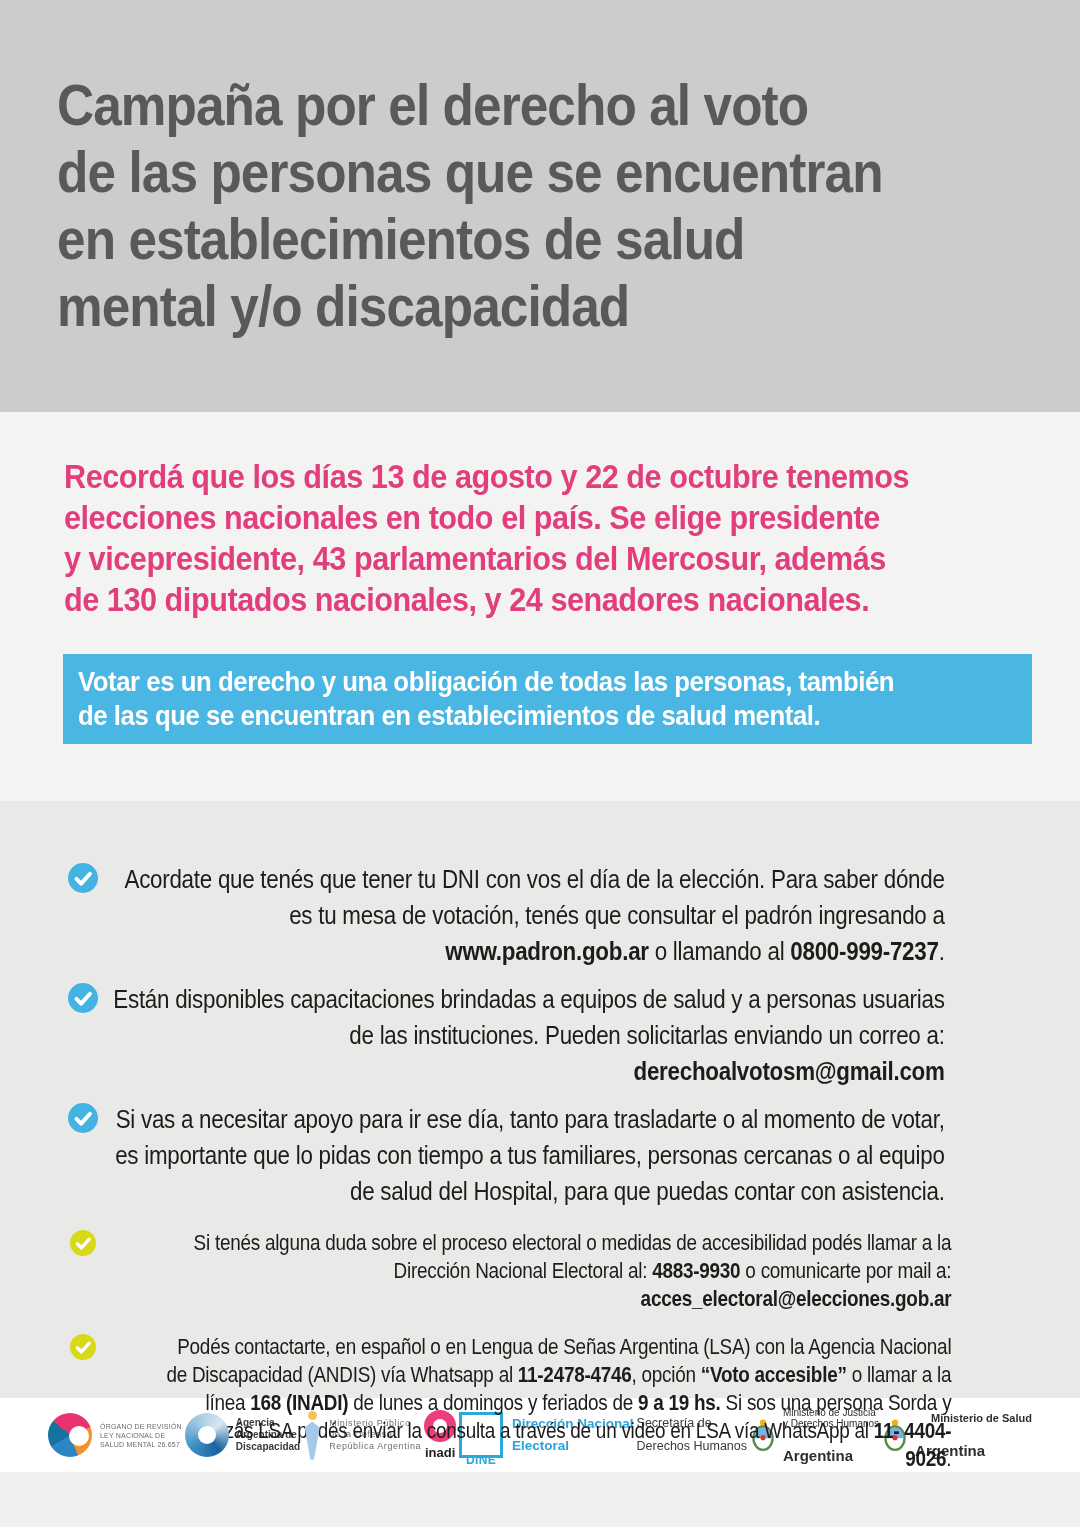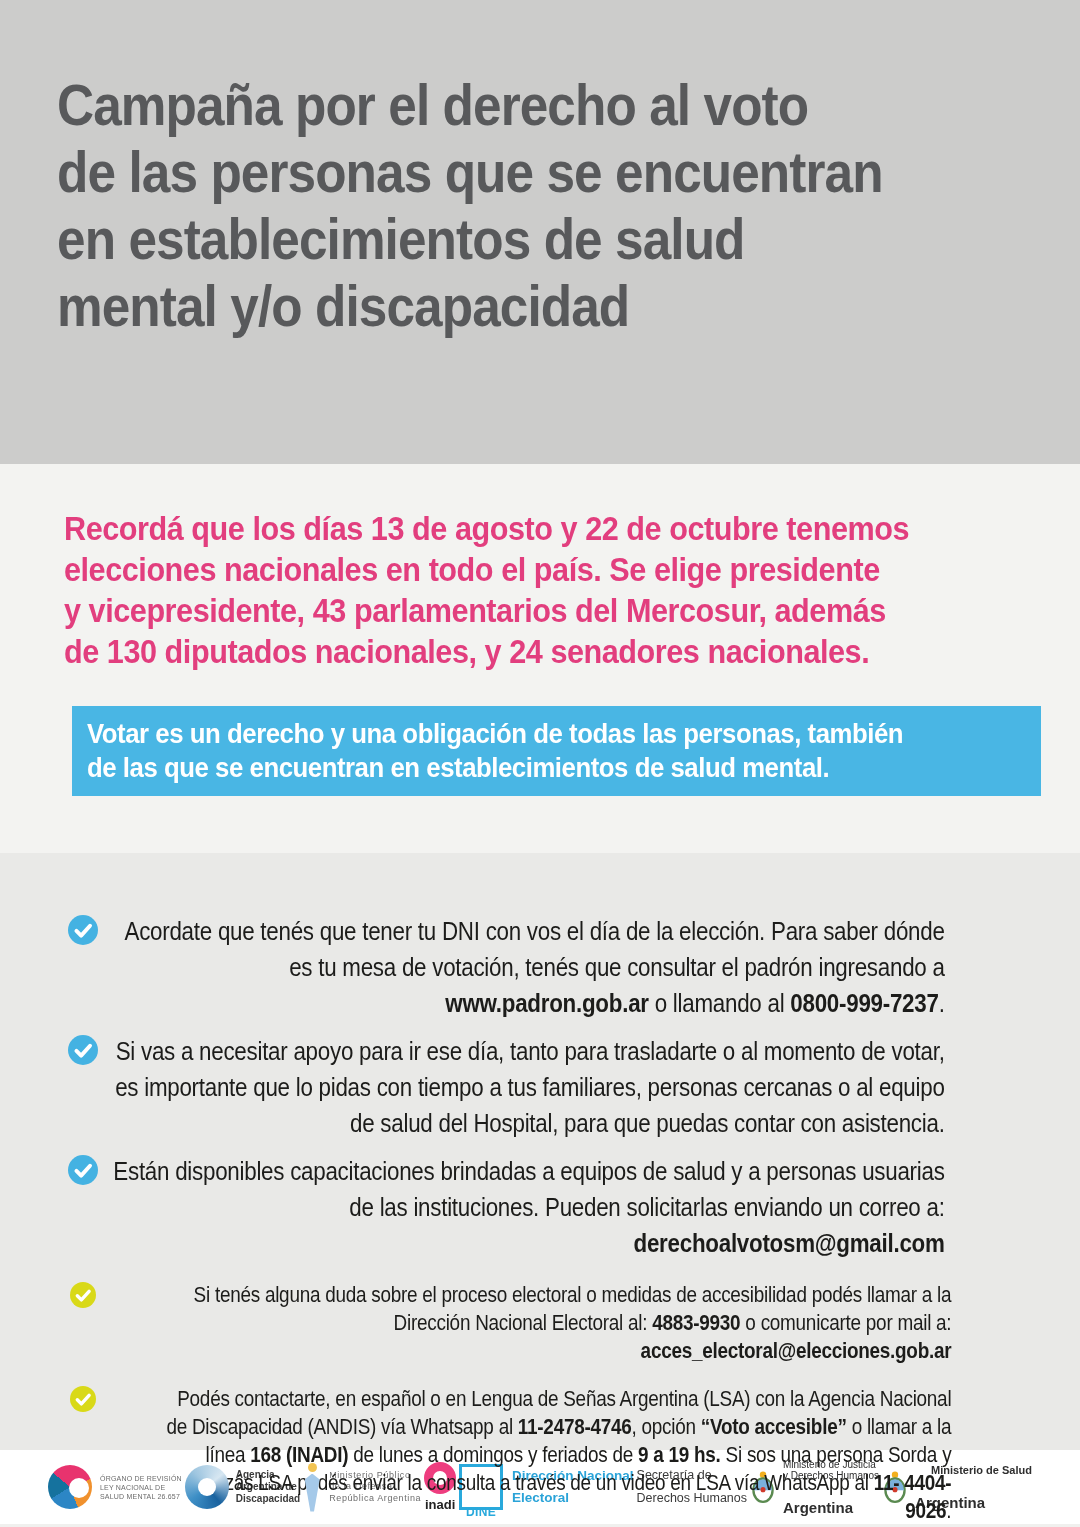--- a/index.html
+++ b/index.html
@@ -2,37 +2,37 @@
 <html><head>
 <meta charset="utf-8">
 <style>
   html,body{margin:0;padding:0;background:#fff;}
   .page{
     position:relative;width:1080px;height:1527px;overflow:hidden;
     font-family:"Liberation Sans","DejaVu Sans",sans-serif;
     -webkit-font-smoothing:antialiased;
   }
   
-  .header{height:464px;background:#cccccb;}
+  .header{height:412px;background:#cccccb;}
   .title{
     margin-left:57px;padding-top:72px;width:1120px;
     font-size:57px;font-weight:bold;line-height:67px;letter-spacing:-1px;
     color:#58595b;white-space:pre-line;
     transform:scaleX(0.90);transform-origin:left top;
   }
   
   .section2{position:relative;height:389px;background:#f3f3f1;}
   .intro{
     position:absolute;left:64px;top:44px;width:1160px;
     font-size:34px;font-weight:bold;line-height:41px;letter-spacing:-0.5px;
     color:#e23e7e;white-space:pre-line;
     transform:scaleX(0.90);transform-origin:left top;
   }
   .banner{
-    position:absolute;left:72px;top:242px;width:969px;height:90px;
+    position:absolute;left:63px;top:242px;width:969px;height:90px;
     background:#49b6e4;display:flex;align-items:center;
   }
   .banner-text{
     margin-left:15px;width:1040px;
     font-size:28px;font-weight:bold;line-height:34px;letter-spacing:-0.5px;
     color:#ffffff;white-space:pre-line;
     transform:scaleX(0.92);transform-origin:left center;
   }
   
   .section3{height:597px;background:#e9e9e7;padding-top:60px;box-sizing:border-box;text-align:right;}
@@ -123,29 +123,29 @@
         <path d="M9 17l5 5 9.5-10.5" stroke="#fff" stroke-width="4.2" fill="none" stroke-linecap="round" stroke-linejoin="round"></path>
       </svg>
       <div class="btxt"><span>Acordate que tenés que tener tu DNI con vos el día de la elección. Para saber dónde es tu mesa de votación, tenés que consultar el padrón ingresando a </span><b>www.padron.gob.ar</b><span> o llamando al </span><b>0800-999-7237</b><span>.</span></div>
     </div>
 
     <div class="bullet">
       <svg class="check" viewBox="0 0 32 32">
         <circle cx="16" cy="16" r="16" fill="#44b2e2"></circle>
         <path d="M9 17l5 5 9.5-10.5" stroke="#fff" stroke-width="4.2" fill="none" stroke-linecap="round" stroke-linejoin="round"></path>
       </svg>
+      <div class="btxt"><span>Están disponibles capacitaciones brindadas a equipos de salud y a personas usuarias de las instituciones. Pueden solicitarlas enviando un correo a: </span><b>derechoalvotosm@gmail.com</b></div>
+    </div>
+
+    <div class="bullet">
+      <svg class="check" viewBox="0 0 32 32">
+        <circle cx="16" cy="16" r="16" fill="#44b2e2"></circle>
+        <path d="M9 17l5 5 9.5-10.5" stroke="#fff" stroke-width="4.2" fill="none" stroke-linecap="round" stroke-linejoin="round"></path>
+      </svg>
       <div class="btxt"><span>Si vas a necesitar apoyo para ir ese día, tanto para trasladarte o al momento de votar, es importante que lo pidas con tiempo a tus familiares, personas cercanas o al equipo de salud del Hospital, para que puedas contar con asistencia.</span></div>
-    </div>
-
-    <div class="bullet">
-      <svg class="check" viewBox="0 0 32 32">
-        <circle cx="16" cy="16" r="16" fill="#44b2e2"></circle>
-        <path d="M9 17l5 5 9.5-10.5" stroke="#fff" stroke-width="4.2" fill="none" stroke-linecap="round" stroke-linejoin="round"></path>
-      </svg>
-      <div class="btxt"><span>Están disponibles capacitaciones brindadas a equipos de salud y a personas usuarias de las instituciones. Pueden solicitarlas enviando un correo a: </span><b>derechoalvotosm@gmail.com</b></div>
     </div>
 
     <div class="bullet small gap-before">
       <svg class="check" viewBox="0 0 32 32">
         <circle cx="16" cy="16" r="16" fill="#d9d918"></circle>
         <path d="M9 17l5 5 9.5-10.5" stroke="#fff" stroke-width="4.2" fill="none" stroke-linecap="round" stroke-linejoin="round"></path>
       </svg>
       <div class="btxt"><span>Si tenés alguna duda sobre el proceso electoral o medidas de accesibilidad podés llamar a la Dirección Nacional Electoral al: </span><b>4883-9930</b><span> o comunicarte por mail a: </span><b>acces_electoral@elecciones.gob.ar</b></div>
     </div>
 

